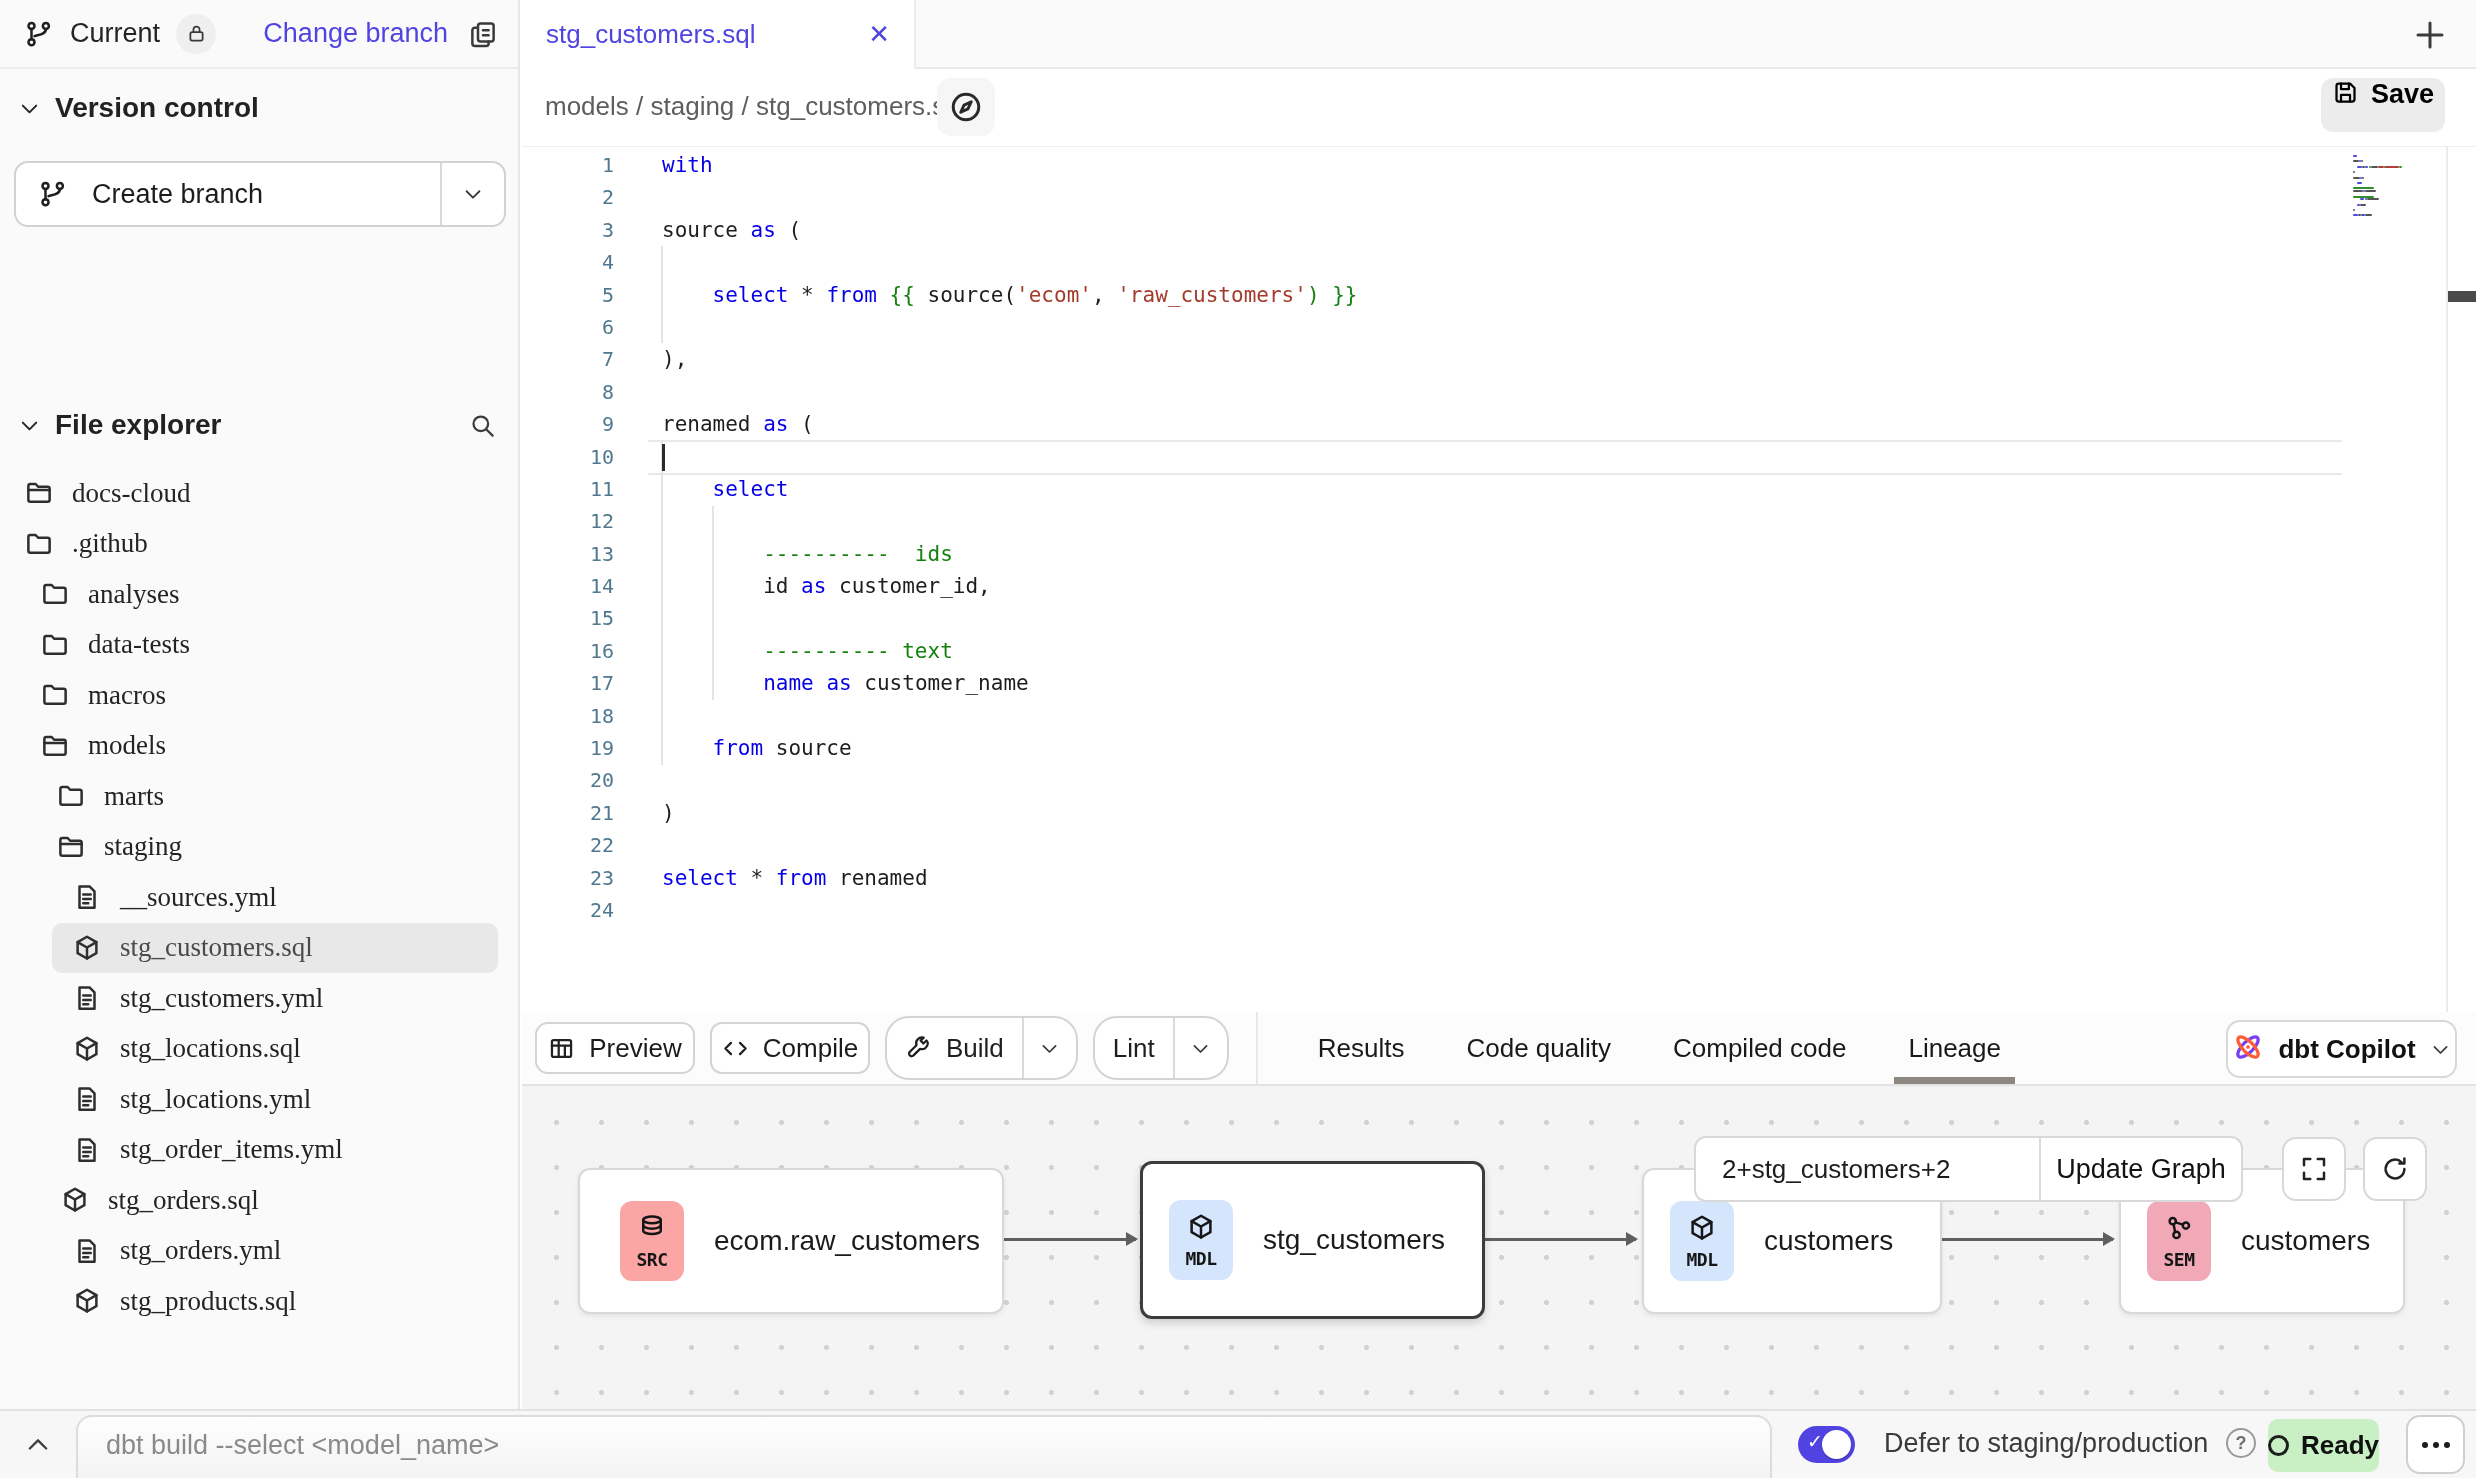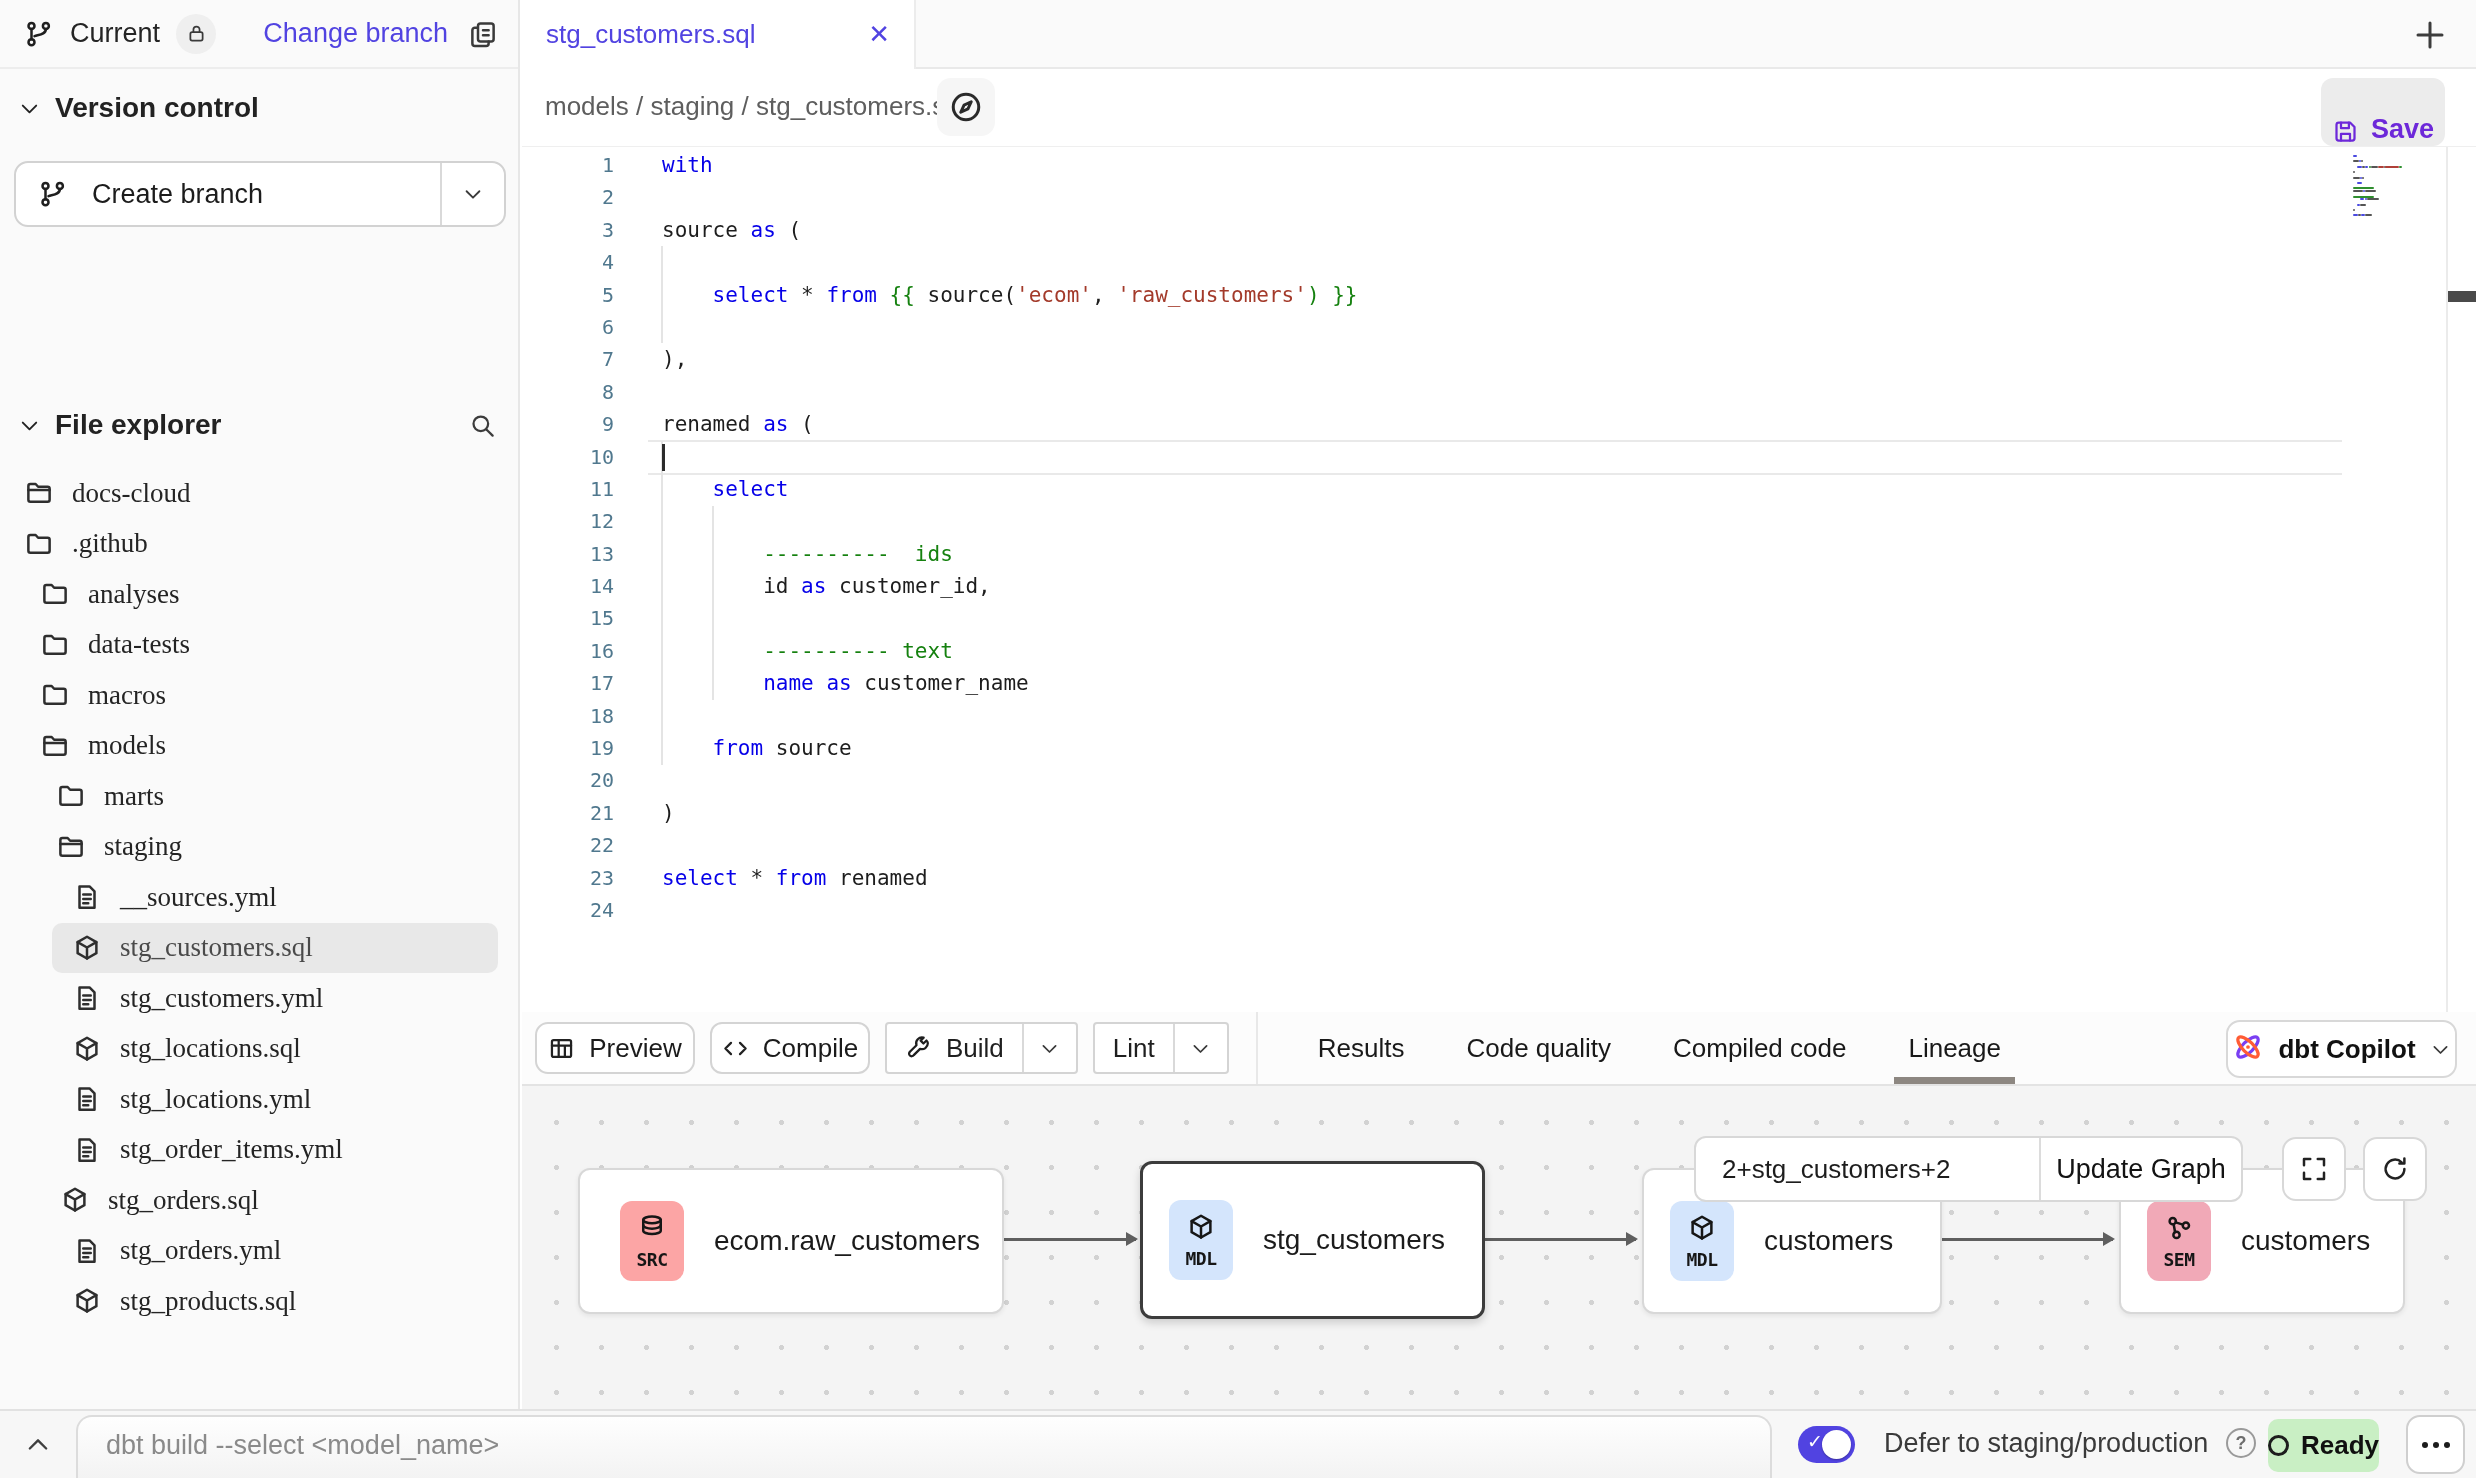--- a/index.html
+++ b/index.html
@@ -38,21 +38,21 @@
   .tabbar{position:absolute;left:0;top:0;right:0;height:69px;background:#fafafa;}
   .tabline{position:absolute;left:394px;right:0;top:67px;height:2px;background:#e9e9e9;}
   .tab{position:absolute;left:0;top:0;width:394px;height:69px;background:#fff;border-right:2px solid #ececec;box-sizing:border-box;display:flex;align-items:center;padding:0 24px;cursor:pointer;}
   .tab .tlab{font-size:26px;font-weight:500;color:#5143e1;flex:1;}
   .tab .x{font-size:26px;color:#5143e1;cursor:pointer;}
   .plus{position:absolute;right:28px;top:17px;width:36px;height:36px;color:#3c3c3c;cursor:pointer;}
 
   .filehead{position:absolute;left:0;top:69px;right:0;height:78px;background:#fff;border-bottom:1.5px solid #efefef;box-sizing:border-box;}
   .crumb{position:absolute;left:23px;top:22px;font-size:26px;color:#5e5e5e;}
   .compass{position:absolute;left:415px;top:9px;width:58px;height:58px;border:none;background:#f6f6f6;border-radius:14px;display:flex;align-items:center;justify-content:center;color:#2a2a2a;cursor:pointer;}
-  .save{position:absolute;right:31px;top:9px;width:124px;height:68px;border:none;background:#ececec;border-radius:12px;color:#6d28d9;font-size:27px;font-weight:600;font-family:inherit;display:flex;align-items:flex-end;justify-content:center;gap:12px;cursor:default;}
+  .save{position:absolute;right:31px;top:9px;width:124px;height:54px;border:none;background:#ececec;border-radius:12px;color:#000000;font-size:27px;font-weight:600;font-family:inherit;display:flex;align-items:flex-start;justify-content:center;gap:12px;cursor:default;}
 
   
   .editor{position:absolute;left:0;top:147px;right:0;height:865px;background:#fff;overflow:hidden;}
   #code-lines{position:absolute;left:0;top:2px;right:0;}
   .cl{display:flex;height:32.4px;line-height:32.4px;font-family:"DejaVu Sans Mono",monospace;font-size:21px;white-space:pre;}
   .cl .ln{flex:0 0 92px;text-align:right;color:#50788e;font-size:20px;}
   .cl .ct{padding-left:48px;}
   .tk-k{color:#0600e8;}
   .tk-p{color:#1d1d1d;}
   .tk-s{color:#a33a2a;}
@@ -67,21 +67,21 @@
   #minimap div{position:absolute;height:2px;border-radius:1px;}
   .mdivider{position:absolute;left:1924px;top:0;bottom:0;width:1.5px;background:#ebebeb;}
   .sthumb{position:absolute;left:1926px;right:0;top:144px;height:11px;background:#4a4a4a;}
 
   
   .toolbar{position:absolute;left:0;top:1012px;right:0;height:74px;background:#fcfcfc;border-bottom:2px solid #e3e3e3;box-sizing:border-box;display:flex;align-items:center;padding-left:13px;}
   .tbtn{height:52px;background:#fff;border:2px solid #d4d4d4;border-radius:12px;box-sizing:border-box;display:flex;align-items:center;justify-content:center;font-size:26px;color:#1b1b1b;cursor:pointer;margin-right:15px;}
   .tbtn .bi{margin-right:14px;color:#222;display:flex;}
   .tbtn.preview{width:160px;border-radius:13px;}
   .tbtn.compile{width:160px;}
-  .sbtn{height:52px;display:flex;background:#fff;border:2px solid #d4d4d4;border-radius:4px;box-sizing:border-box;margin-right:15px;overflow:hidden;cursor:pointer;}
+  .sbtn{height:64px;display:flex;background:#fff;border:2px solid #d4d4d4;border-radius:24px;box-sizing:border-box;margin-right:15px;overflow:hidden;cursor:pointer;}
   .sbtn .smain{display:flex;align-items:center;justify-content:center;font-size:26px;padding:0 18px;}
   .sbtn .smain .bi{margin-right:14px;display:flex;}
   .sbtn .schev{width:52px;display:flex;align-items:center;justify-content:center;border-left:2px solid #d9d9d9;color:#3a3a3a;}
   .tb-divider{width:2px;align-self:stretch;background:#e8e8e8;margin-left:12px;}
   #rtabs{display:flex;height:100%;margin-left:60px;gap:62px;}
   .rtab{position:relative;display:flex;align-items:center;font-size:26px;color:#191919;cursor:pointer;}
   .rtab.active::after{content:"";position:absolute;left:-14px;right:-14px;bottom:0;height:7px;background:#8d8781;}
   .copilot{position:absolute;right:19px;top:8px;width:231px;height:58px;background:#fff;border:2px solid #d8d8d8;border-radius:14px;box-sizing:border-box;display:flex;align-items:center;justify-content:center;gap:14px;cursor:pointer;}
   .copilot .cplab{font-size:26px;font-weight:600;color:#111;}
   .copilot .cpchev{color:#3a3a3a;display:flex;}

